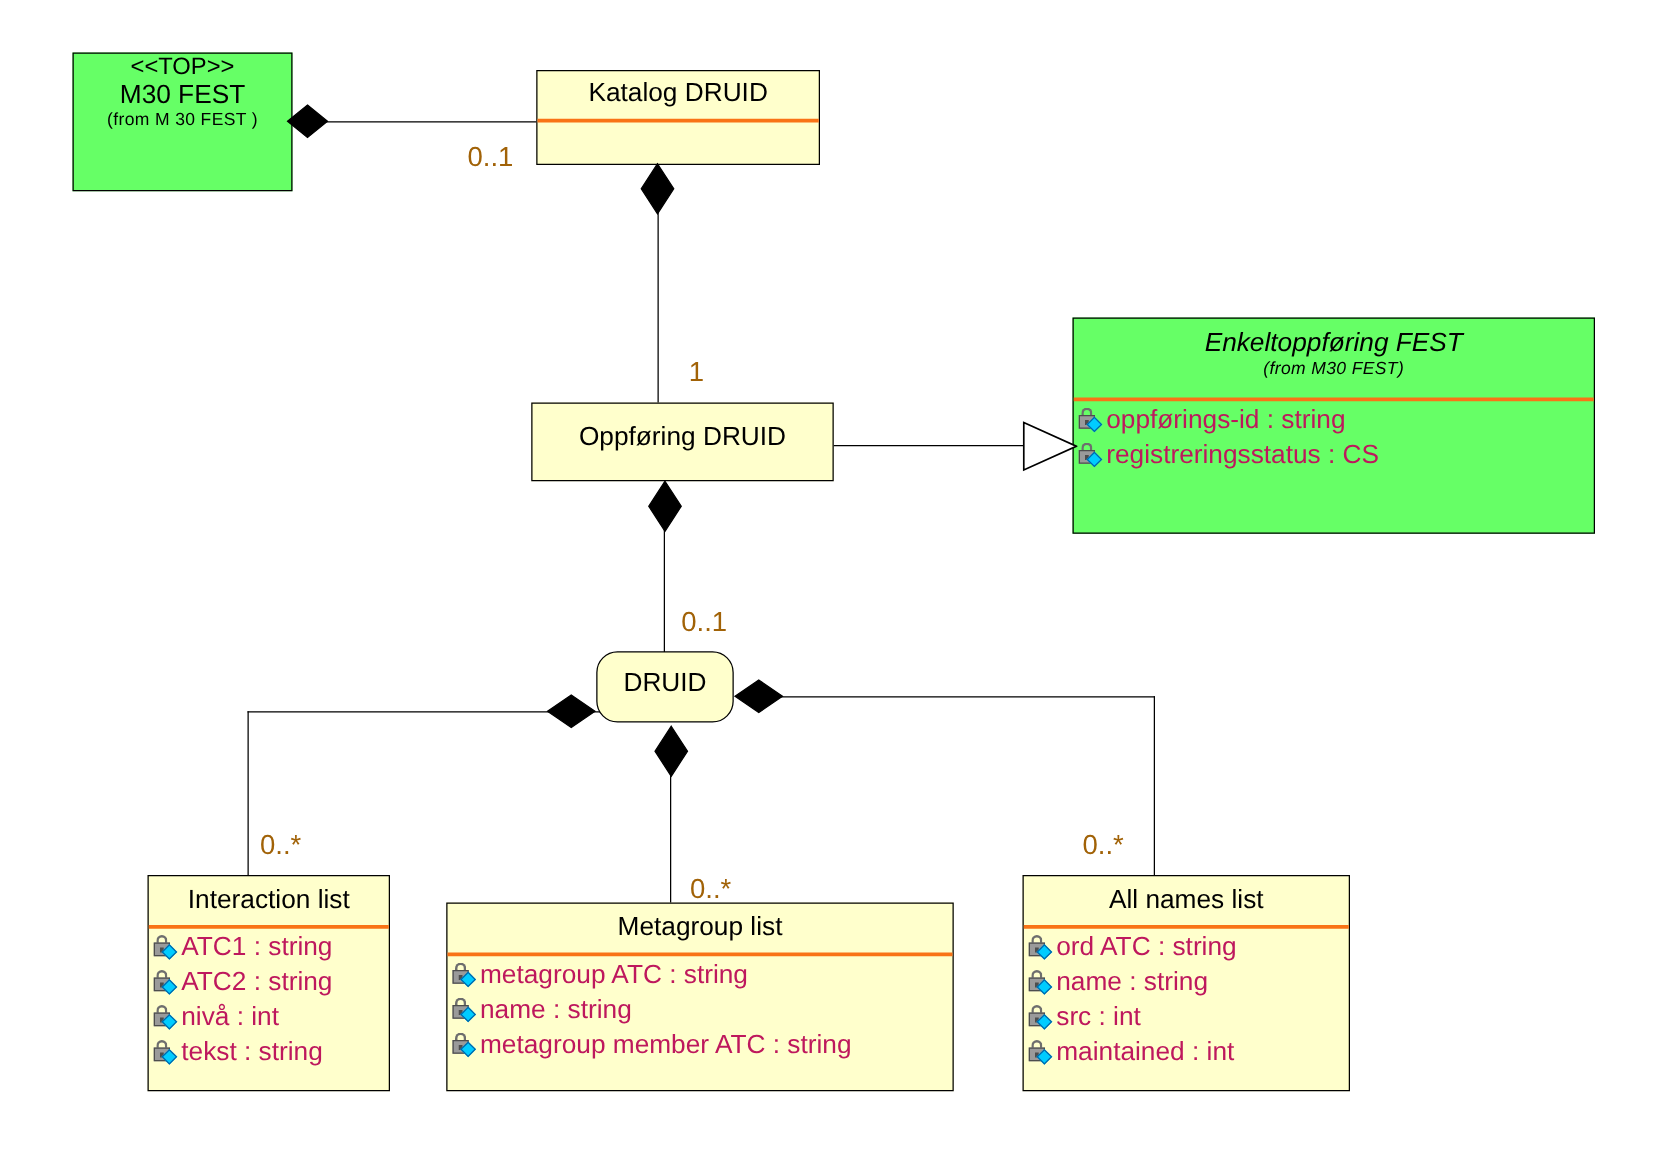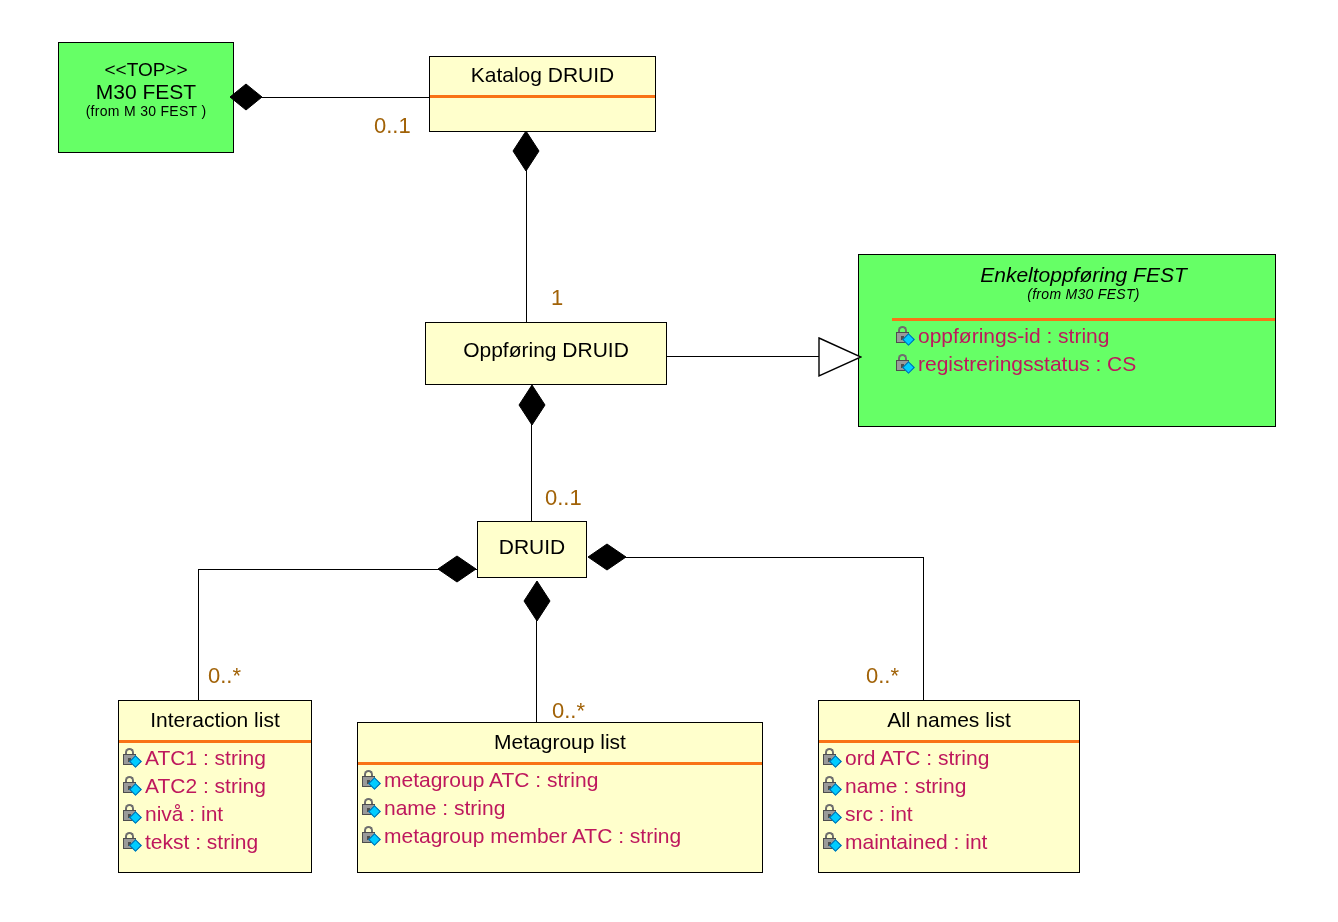--- a/index.html
+++ b/index.html
@@ -183,41 +183,41 @@
   <div class="mult" style="left:552px; top:698px;">0..*</div>
 
   <div class="line-h" style="left:596px; top:557px; width:328px;"></div>
   <div class="line-v" style="left:923px; top:557px; height:144px;"></div>
   <svg class="diamond-shape" style="left:586px; top:542px;" width="42" height="30" viewBox="0 0 42 30">
     <polygon points="21,2 40,15 21,28 2,15" fill="#000000" stroke="#000000" stroke-width="1"></polygon>
   </svg>
   <div class="mult" style="left:866px; top:663px;">0..*</div>
 
   <div class="uml-class green" style="left:58px; top:42px; width:176px; height:111px;">
-    <div class="class-header" style="padding-top:16px;">
+    <div class="class-header" style="padding-top:0;">
       <div class="class-stereotype">&lt;&lt;TOP&gt;&gt;</div>
       <div class="class-name">M30 FEST</div>
       <div class="class-from roman">(from M 30 FEST )</div>
     </div>
   </div>
 
   <div class="uml-class" style="left:429px; top:56px; width:227px; height:76px;">
     <div class="class-header divided" style="height:41px; padding-top:6px;">
       <div class="class-name">Katalog DRUID</div>
     </div>
     <div class="attr-compartment"></div>
   </div>
 
   <div class="uml-class" style="left:425px; top:322px; width:242px; height:63px;">
     <div class="class-header" style="padding-top:15px;">
       <div class="class-name">Oppføring DRUID</div>
     </div>
   </div>
 
-  <div class="uml-class green" style="left:858px; top:254px; width:418px; height:173px;padding-left:33px;">
+  <div class="uml-class green" style="left:858px; top:254px; width:418px; height:173px;">
     <div class="class-header divided" style="height:66px; padding-top:8px;">
       <div class="class-name italic">Enkeltoppføring FEST</div>
       <div class="class-from">(from M30 FEST)</div>
     </div>
     <div class="attr-compartment">
       <div class="attr-row">
         <span class="attr-icon">
           <span class="lock-shackle"></span>
             <span class="lock-body"></span>
             <span class="lock-key"></span>
@@ -230,21 +230,21 @@
           <span class="lock-shackle"></span>
             <span class="lock-body"></span>
             <span class="lock-key"></span>
             <span class="diamond"></span>
         </span>
         <span class="attr-text">registreringsstatus : CS</span>
       </div>
     </div>
   </div>
 
-  <div class="uml-class" style="left:477px; top:521px; width:110px; height:57px;">
+  <div class="uml-class" style="left:477px; top:521px; width:110px; height:57px;border-radius:17px;">
     <div class="class-header" style="padding-top:13px;">
       <div class="class-name">DRUID</div>
     </div>
   </div>
 
   <div class="uml-class" style="left:118px; top:700px; width:194px; height:173px;">
     <div class="class-header divided" style="height:42px; padding-top:7px;">
       <div class="class-name">Interaction list</div>
     </div>
     <div class="attr-compartment">

